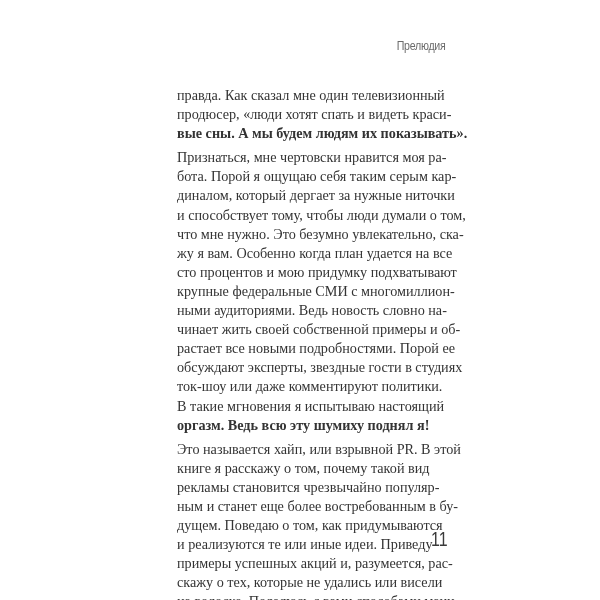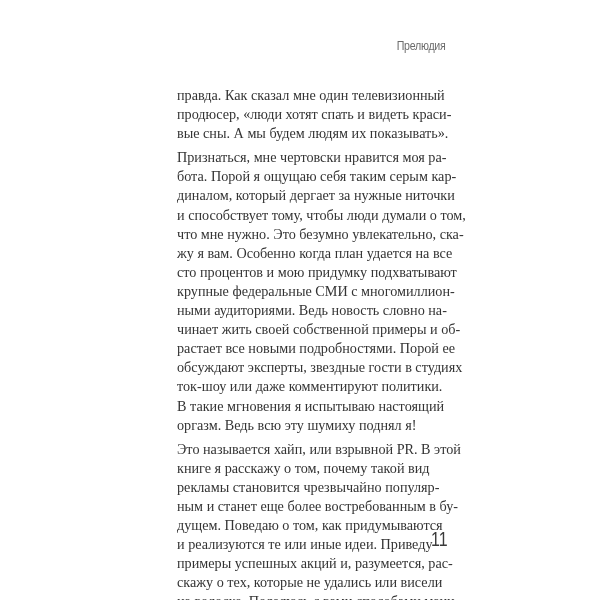--- a/index.html
+++ b/index.html
@@ -11,21 +11,21 @@
     position: absolute; top: 39px; right: 154px;
     font-family: "Liberation Sans", sans-serif; font-size: 12.5px; color: #6a6a6a;
     letter-spacing: -0.3px; transform: scaleX(0.85); transform-origin: right center;
   }
   .body-text {
     position: absolute; left: 177px; top: 86px; width: 246px;
     font-family: "Liberation Serif", serif; font-size: 14.2px; line-height: 19.1px;
     color: #333333; text-align: justify;
   }
   .line { display: block; white-space: nowrap; text-align-last: justify; text-align: justify; height: 19.1px; }
-  .line.last { text-align-last: left; }
+  .line.last { text-align-last: left; font-weight: bold; }
   .para { margin: 0 0 5px 0; }
   .page-number {
     position: absolute; top: 528px; left: 431px;
     font-family: "Liberation Sans", sans-serif; font-size: 20px; color: #3a3a3a;
     transform: scaleX(0.8); transform-origin: left center; letter-spacing: 0px;
   }
 </style>
 </head>
 <body>
 

